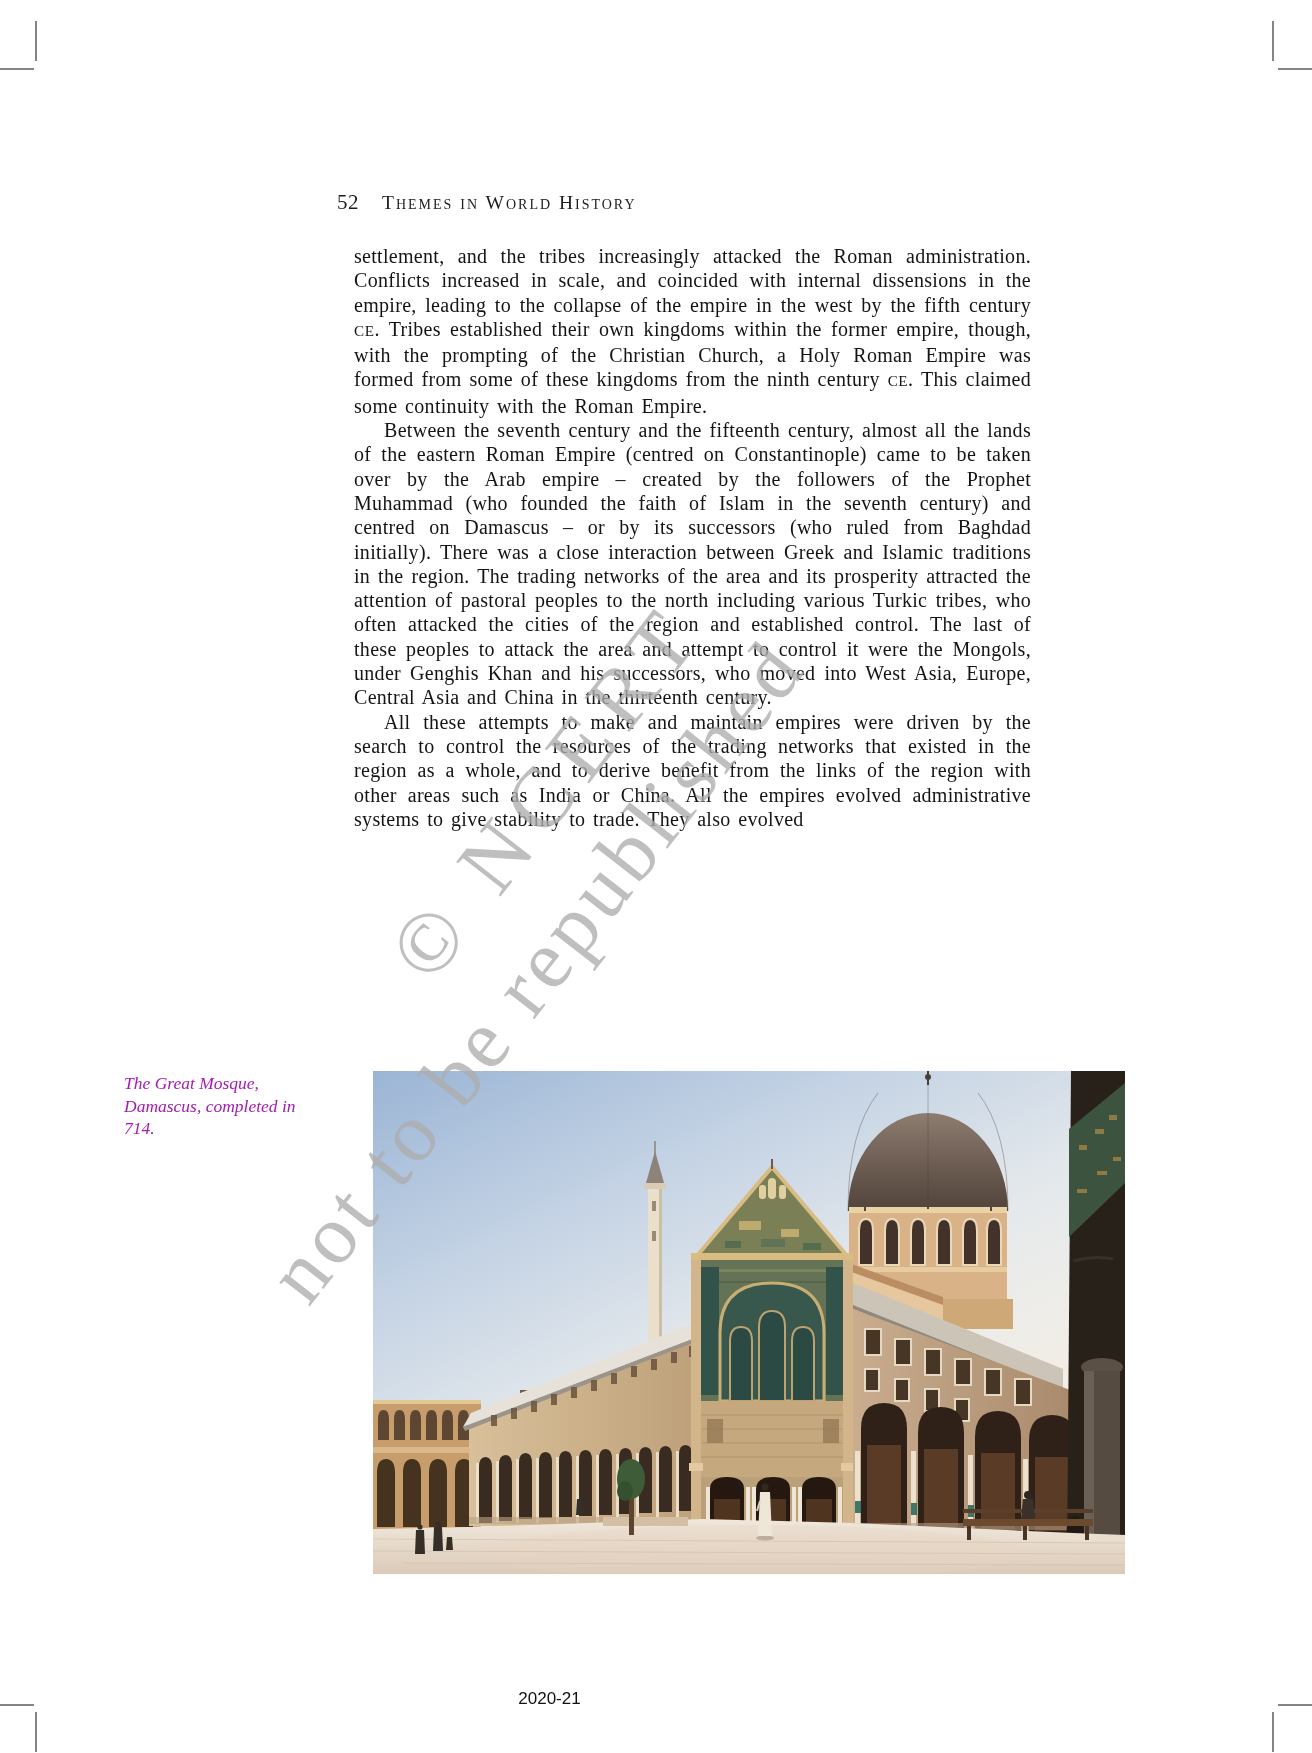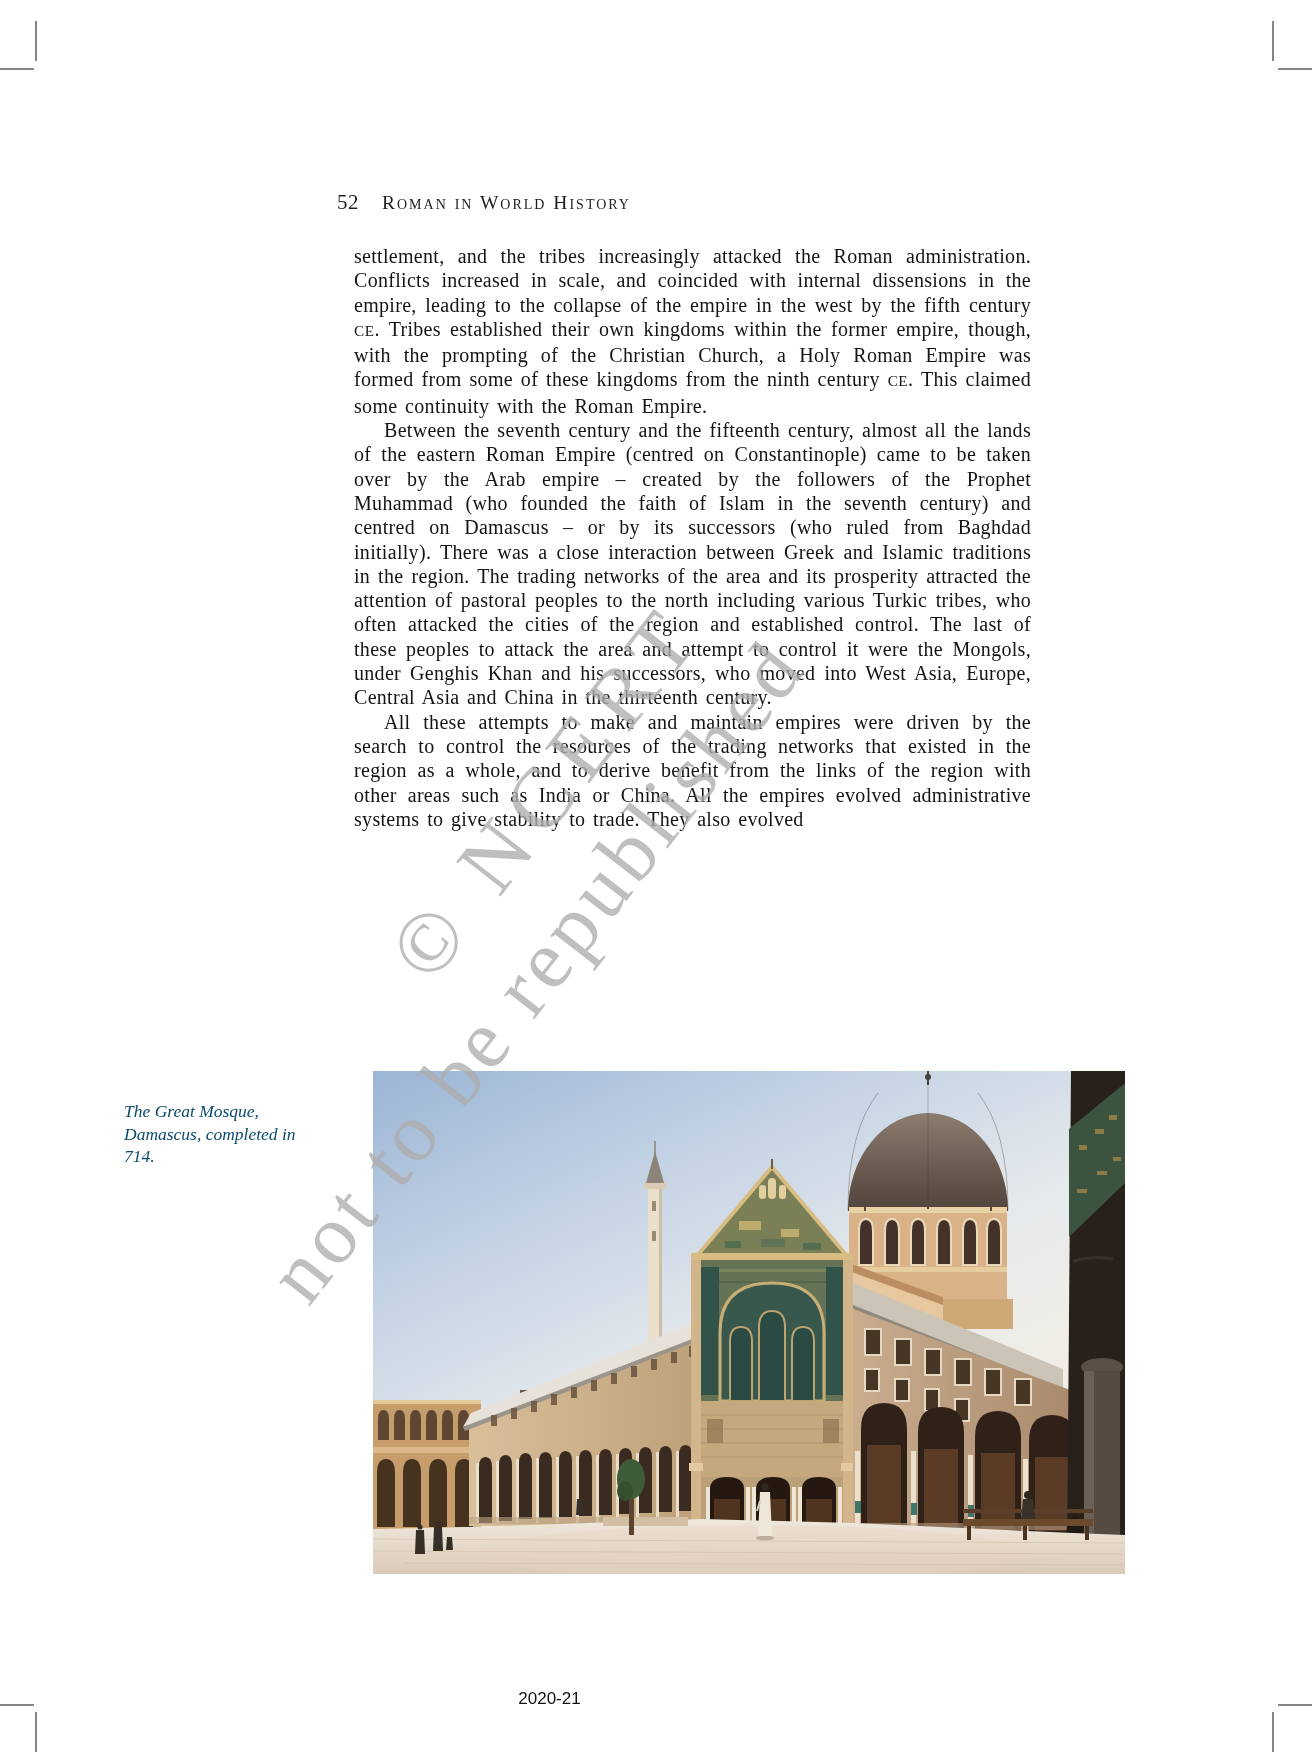--- a/index.html
+++ b/index.html
@@ -18,22 +18,22 @@
 
   
   .bodycol{position:absolute;left:354px;top:244px;width:677px;
            font-size:20px;line-height:24.3px;text-align:justify;
            letter-spacing:.3px;word-spacing:2.4px;}
   .bodycol p{margin:0;}
   .bodycol p.indent{text-indent:30px;}
   .sc{font-size:.76em;letter-spacing:.5px;}
 
   
-  .caption{position:absolute;left:124px;top:1100px;width:190px;
-           font-style:italic;font-size:17.5px;line-height:22.5px;color:#0c4a6e;}
+  .caption{position:absolute;left:124px;top:1072px;width:190px;
+           font-style:italic;font-size:17.5px;line-height:22.5px;color:#a21caf;}
 
   
   .photo{position:absolute;left:373px;top:1071px;width:752px;height:503px;}
   .photo svg{display:block;}
 
   
   .wm{position:absolute;white-space:nowrap;color:rgba(173,173,173,.78);
       font-family:"Liberation Serif","DejaVu Serif",serif;
       transform-origin:0 50%;transform:rotate(-52deg);z-index:30;pointer-events:none;}
   .wm1{left:408px;top:918px;font-size:86px;letter-spacing:12px;}
@@ -50,21 +50,21 @@
 <div class="crop v" style="left:35px;top:21px"></div>
 <div class="crop h" style="left:0;top:68px"></div>
 <div class="crop v" style="left:1272px;top:21px"></div>
 <div class="crop h" style="left:1278px;top:68px"></div>
 <div class="crop h" style="left:0;top:1704px"></div>
 <div class="crop v" style="left:35px;top:1712px"></div>
 <div class="crop h" style="left:1278px;top:1704px"></div>
 <div class="crop v" style="left:1272px;top:1712px"></div>
 
 <div class="header">
-  <span class="page-num">52</span><span class="book-title">Roman in World History</span>
+  <span class="page-num">52</span><span class="book-title">Themes in World History</span>
 </div>
 
 <div class="bodycol">
   <p>settlement, and the tribes increasingly attacked the Roman administration. Conflicts increased in scale, and coincided with internal dissensions in the empire, leading to the collapse of the empire in the west by the fifth century <span class="sc">CE</span>. Tribes established their own kingdoms within the former empire, though, with the prompting of the Christian Church, a Holy Roman Empire was formed from some of these kingdoms from the ninth century <span class="sc">CE</span>. This claimed some continuity with the Roman Empire.</p>
   <p class="indent">Between the seventh century and the fifteenth century, almost all the lands of the eastern Roman Empire (centred on Constantinople) came to be taken over by the Arab empire – created by the followers of the Prophet Muhammad (who founded the faith of Islam in the seventh century) and centred on Damascus – or by its successors (who ruled from Baghdad initially). There was a close interaction between Greek and Islamic traditions in the region. The trading networks of the area and its prosperity attracted the attention of pastoral peoples to the north including various Turkic tribes, who often attacked the cities of the region and established control. The last of these peoples to attack the area and attempt to control it were the Mongols, under Genghis Khan and his successors, who moved into West Asia, Europe, Central Asia and China in the thirteenth century.</p>
   <p class="indent">All these attempts to make and maintain empires were driven by the search to control the resources of the trading networks that existed in the region as a whole, and to derive benefit from the links of the region with other areas such as India or China. All the empires evolved administrative systems to give stability to trade. They also evolved</p>
 </div>
 
 <div class="caption">The Great Mosque, Damascus, completed in 714.</div>
 

